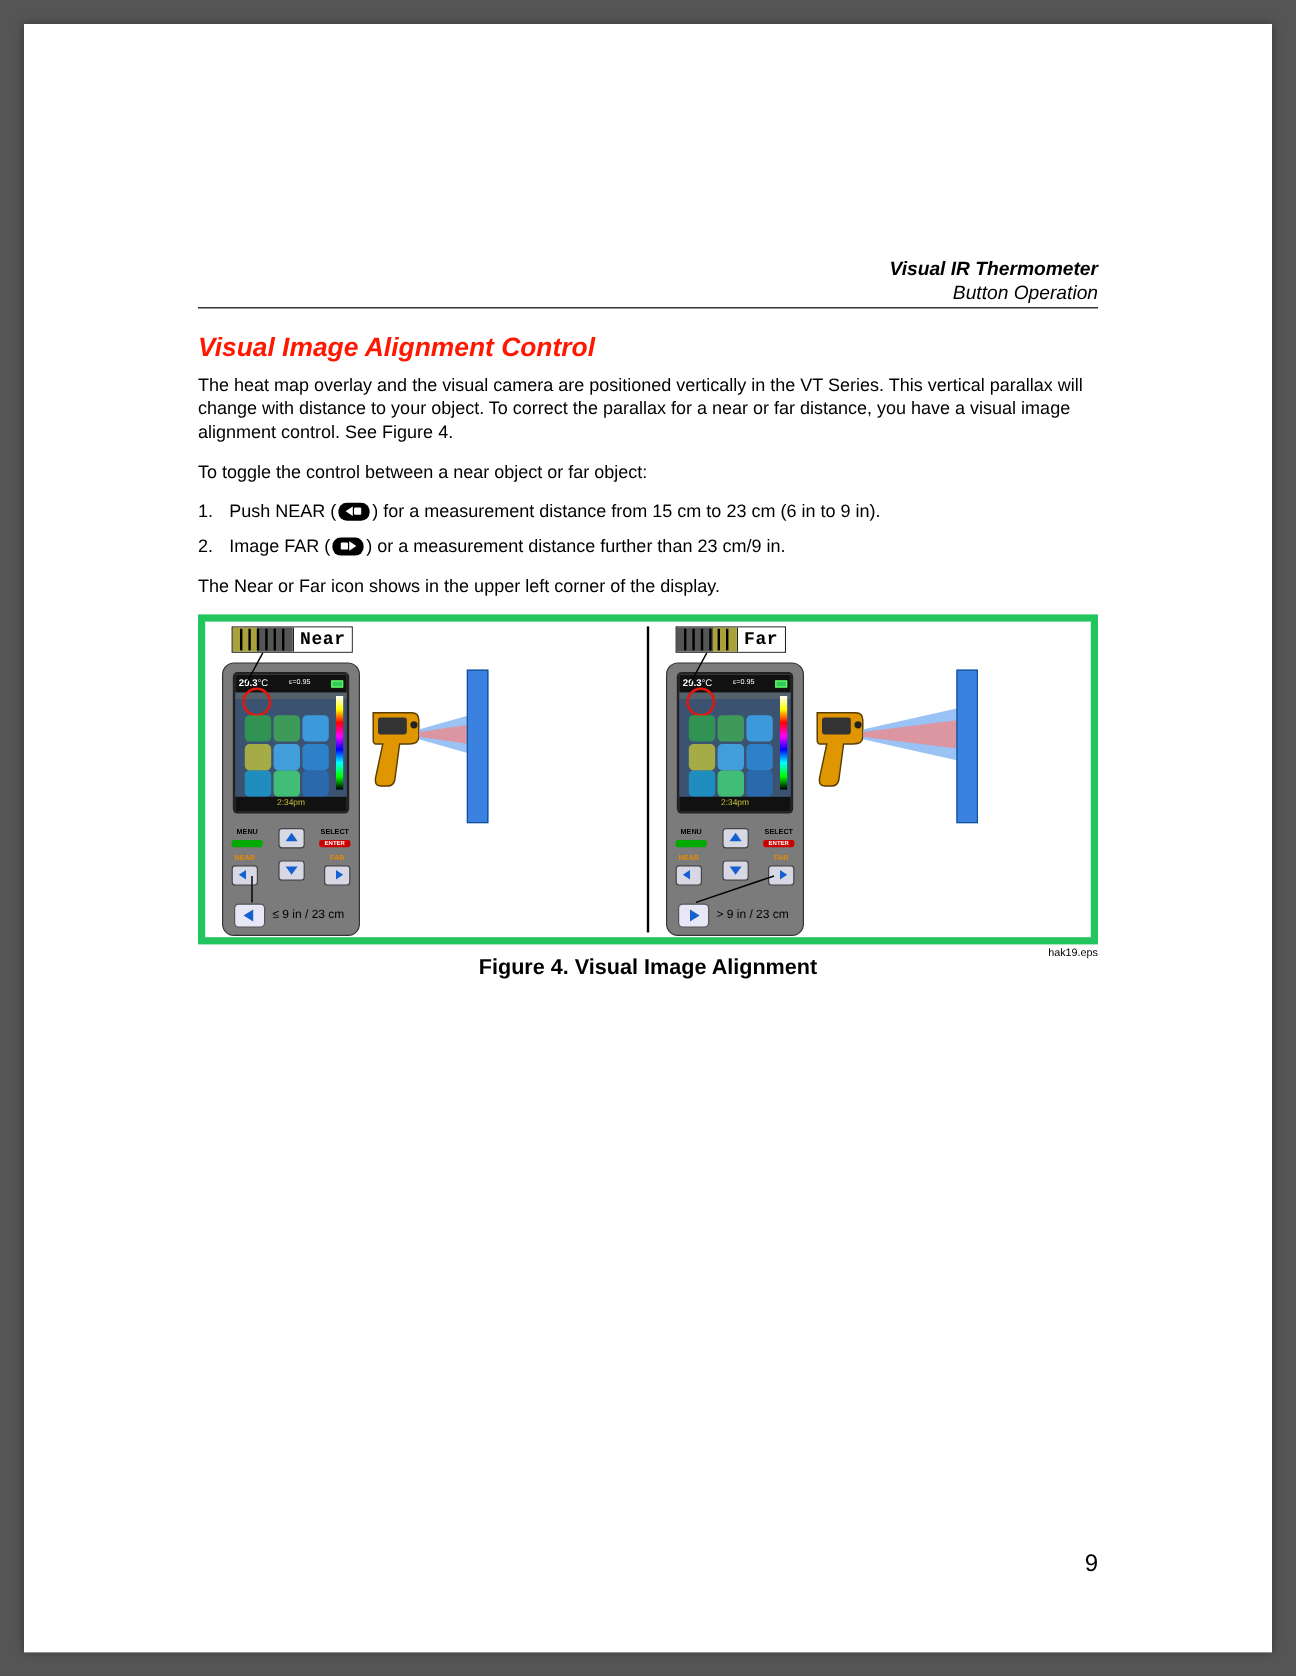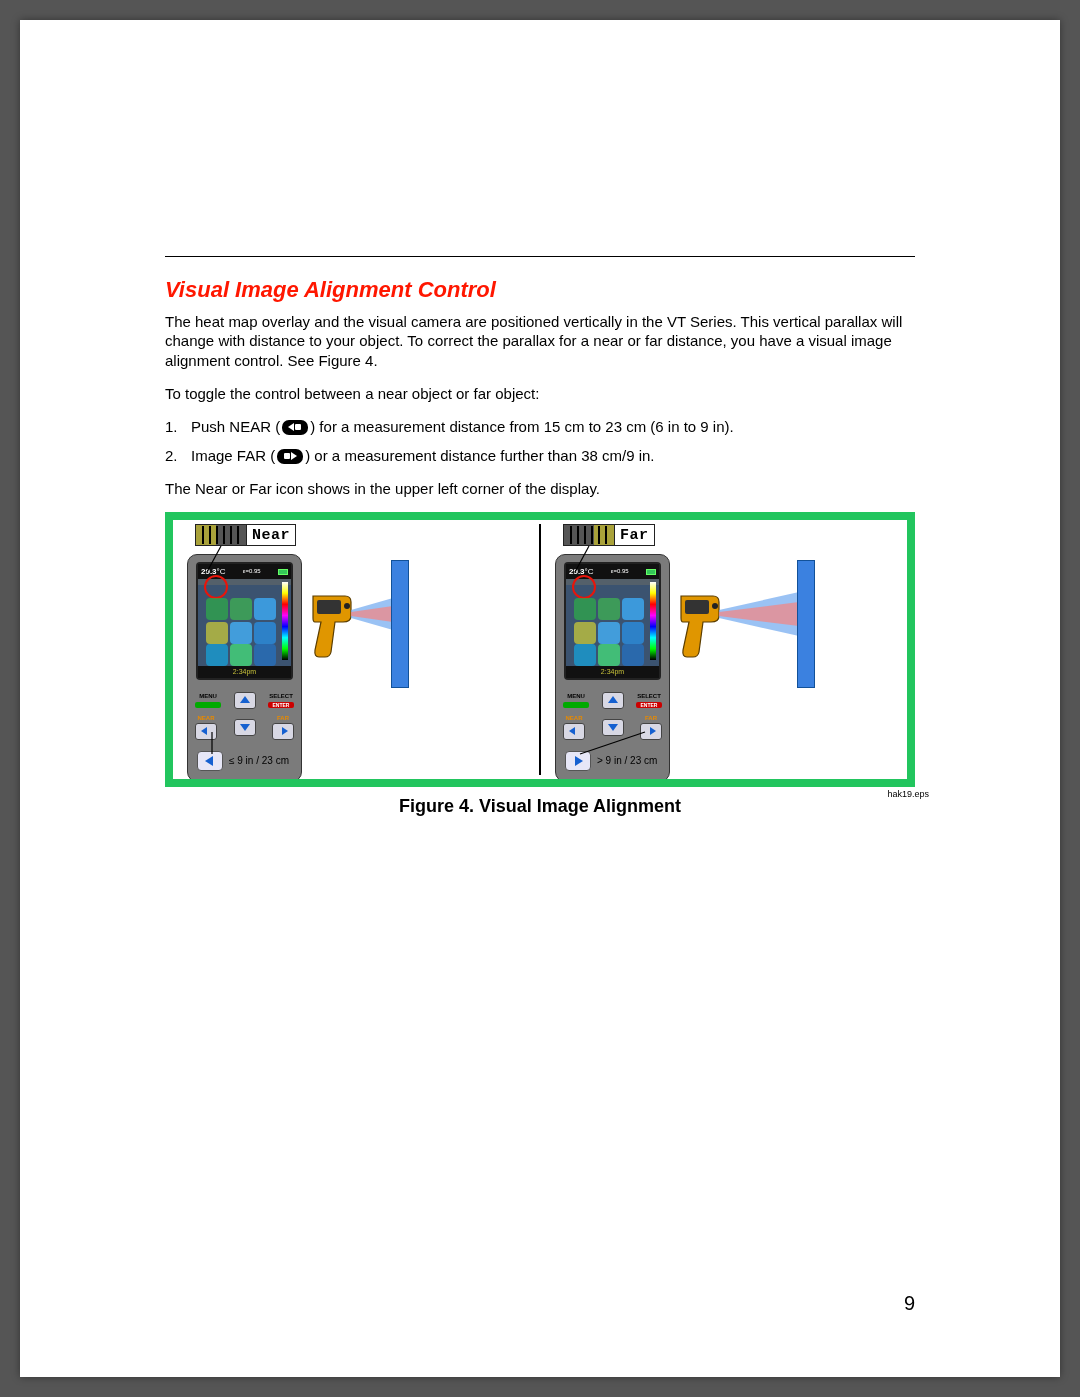--- a/index.html
+++ b/index.html
@@ -55,21 +55,21 @@
     width: 26px; height: 15px;
     background: #000;
     border-radius: 7px;
     position: relative;
     margin: 0 2px;
   }
   .inline-btn svg { position:absolute; top:1px; left:4px; }
 
   
   .figure-wrap {
-    border: 8px solid #22c55e;
+    border: 6px solid #22c55e;
     width: 100%;
     height: 275px;
     margin-top: 6px;
     position: relative;
     display: flex;
   }
   .figure-half {
     flex: 1;
     position: relative;
     overflow: hidden;
@@ -257,21 +257,21 @@
     display:flex; align-items:center; justify-content:center;
   }
   .footicon .btn-look svg { display:block; }
   .footicon .ftext {
     font-size:10px;
     color:#000;
   }
 
   .eps-label {
     position:absolute;
-    right: 131px;
+    right: 145px;
     font-size: 9px;
     margin-top: 2px;
   }
   .fig-caption {
     text-align:center;
     font-weight:bold;
     font-size: 18px;
     margin-top: 8px;
   }
   .page-number {
@@ -279,20 +279,24 @@
     bottom: 60px;
     right: 145px;
     font-size: 20px;
   }
 </style>
 </head>
 <body>
 
 <div class="page">
 
+  <div class="header-block">
+    <div class="line1">Visual IR Thermometer</div>
+    <div class="line2">Button Operation</div>
+  </div>
   <div class="header-rule"></div>
 
   <div class="content">
     <h2 class="section-title">Visual Image Alignment Control</h2>
     <p class="para">The heat map overlay and the visual camera are positioned vertically in the VT Series. This vertical parallax will change with distance to your object. To correct the parallax for a near or far distance, you have a visual image alignment control. See Figure 4.</p>
     <p class="para">To toggle the control between a near object or far object:</p>
 
     <ol class="steps">
       <li>
         <span class="num">1.</span>
@@ -302,21 +306,21 @@
                 <rect x="9" y="3" width="6" height="6" rx="1" fill="#fff"></rect>
               </svg></span><span>) for a measurement distance from 15 cm to 23 cm (6 in to 9 in).</span>
         </span>
       </li>
       <li>
         <span class="num">2.</span>
         <span class="txt">
           <span>Image FAR (</span><span class="inline-btn"><svg width="18" height="12" viewBox="0 0 18 12">
                 <rect x="3" y="3" width="6" height="6" rx="1" fill="#fff"></rect>
                 <polygon points="10,2 16,6 10,10" fill="#fff"></polygon>
-              </svg></span><span>) or a measurement distance further than 38 cm/9 in.</span>
+              </svg></span><span>) or a measurement distance further than 23 cm/9 in.</span>
         </span>
       </li>
     </ol>
 
     <p class="para">The Near or Far icon shows in the upper left corner of the display.</p>
 
     <div class="figure-wrap">
 
       <div class="figure-half">
         <div class="zoom-badge">

